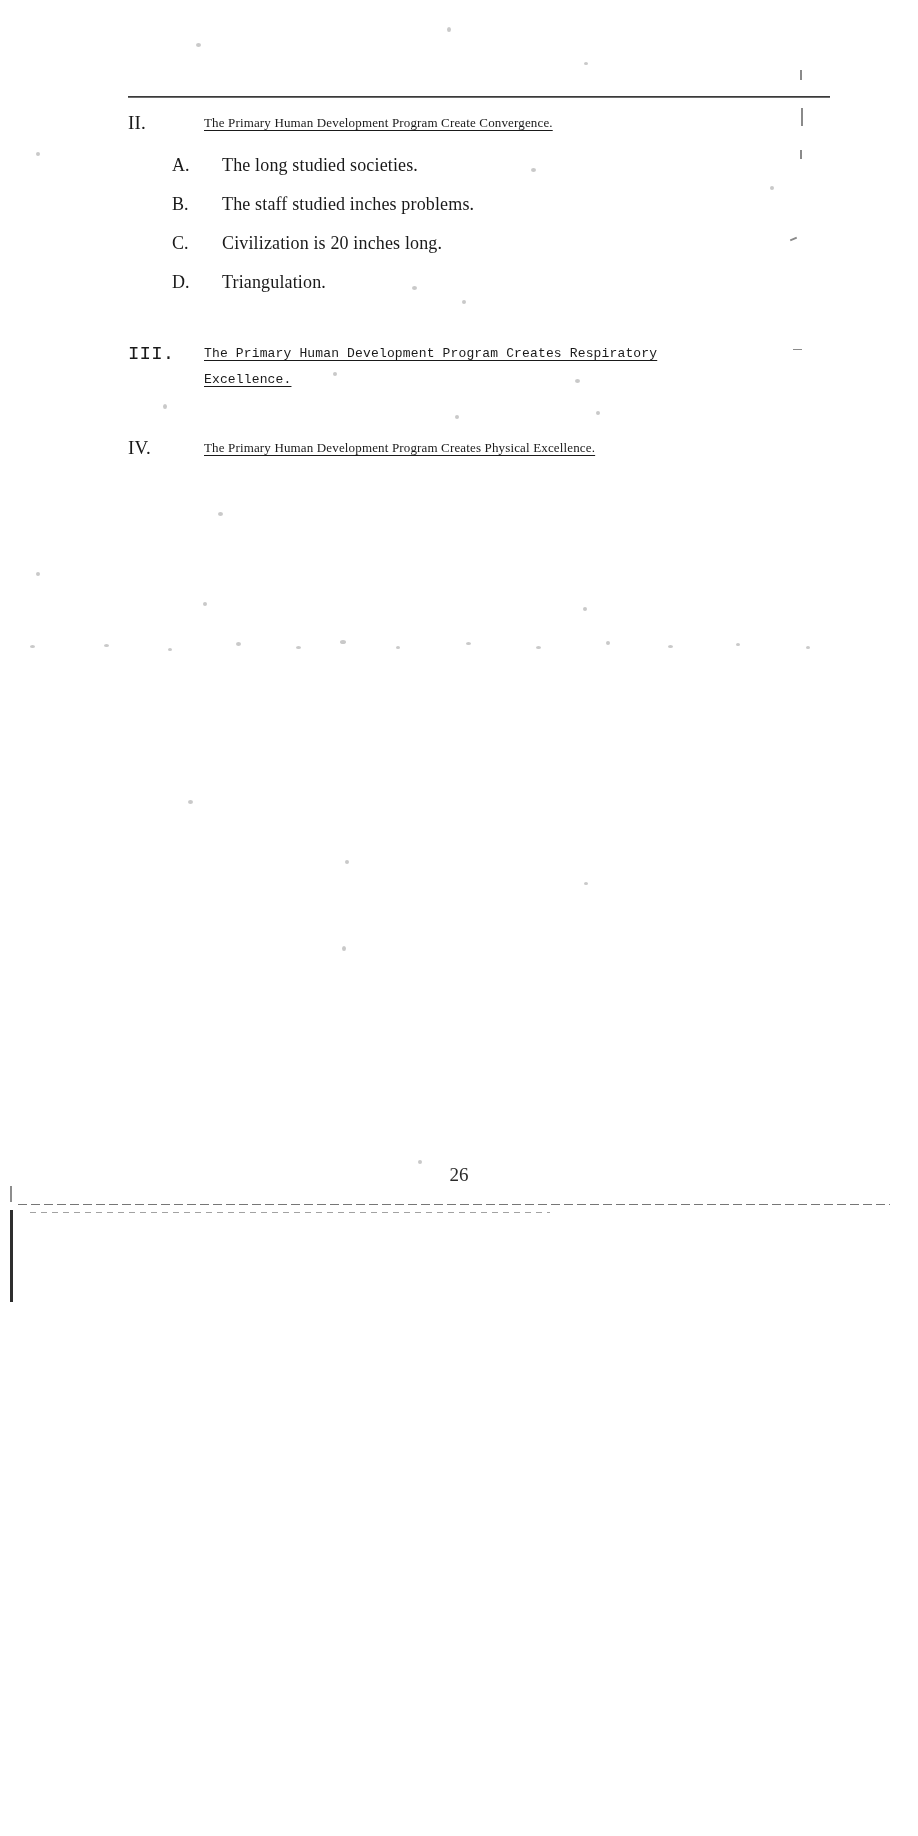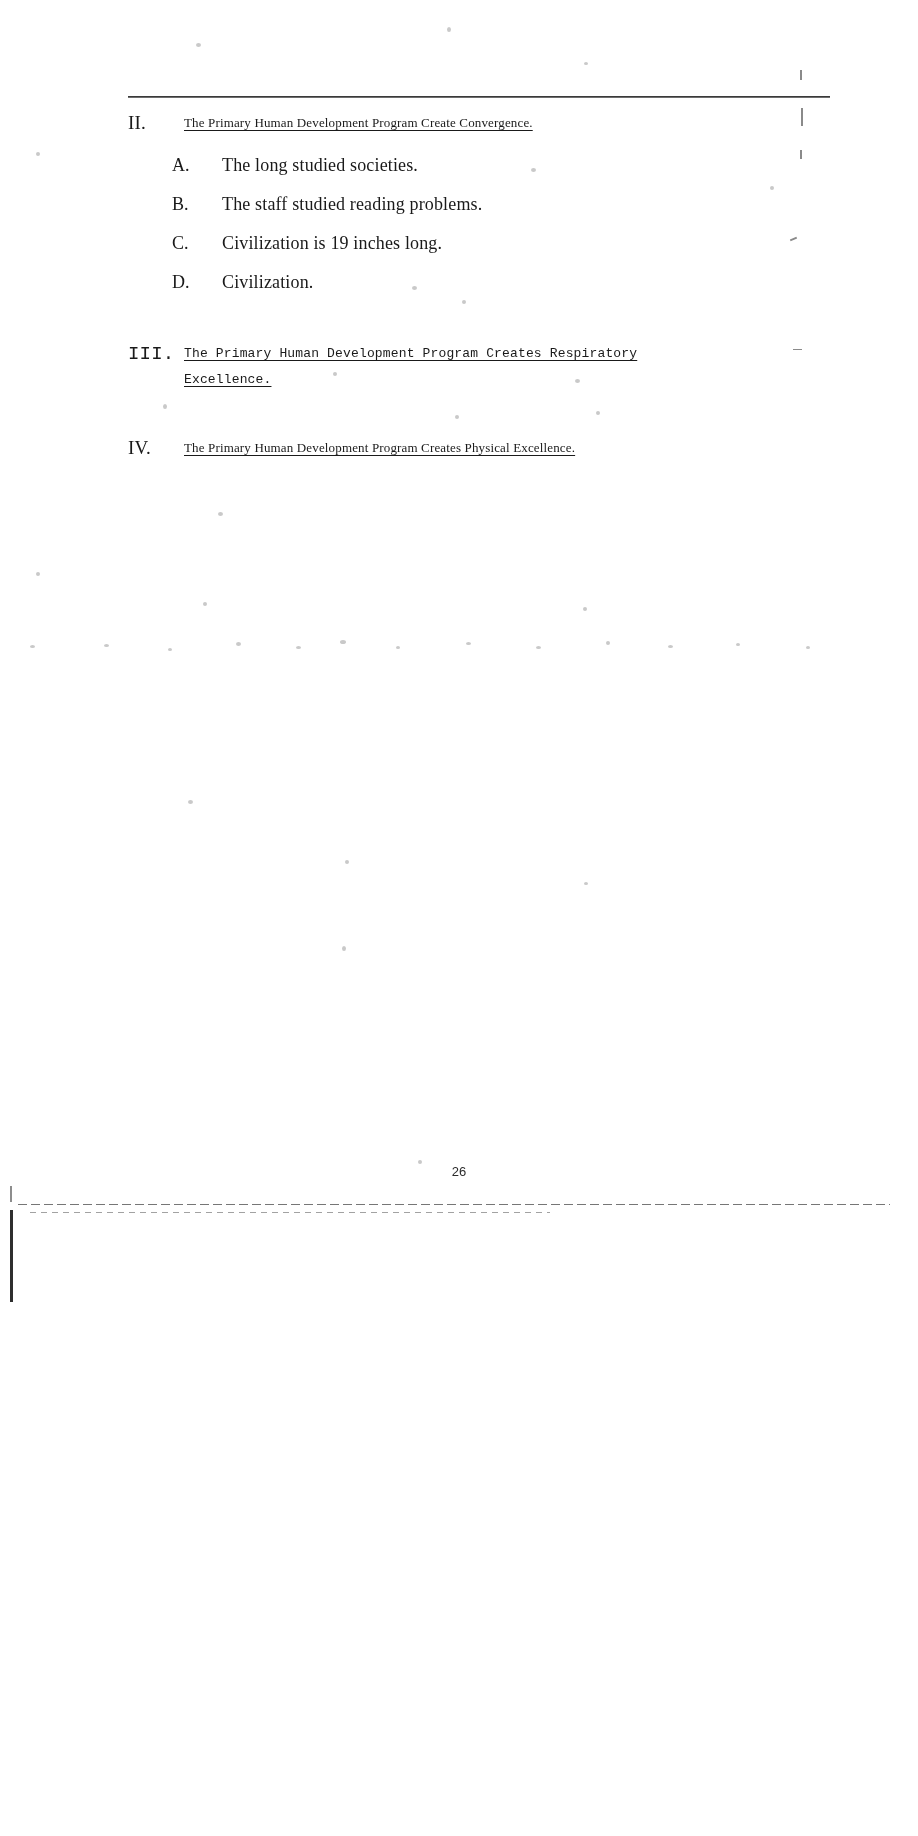--- a/index.html
+++ b/index.html
@@ -49,20 +49,21 @@
     position: absolute;
     left: 0;
     top: 0;
     width: 918px;
   }
 
   .entry {
     position: absolute;
     display: flex;
     align-items: flex-start;
+    gap: 20px;
   }
   .numeral {
     width: 56px;
     flex: 0 0 56px;
     font-size: 19px;
     line-height: 26px;
     letter-spacing: 0.2px;
   }
   .roman-text {
     font-size: 13px;
@@ -89,22 +90,22 @@
     line-height: 25px;
     letter-spacing: 0.15px;
   }
 
   .page-number {
     position: absolute;
     left: 0;
     top: 1164px;
     width: 918px;
     text-align: center;
-    font-size: 13px;
-    font-family: Liberation Sans, sans-serif;
+    font-size: 19px;
+    font-family: Liberation Serif, serif;
     color: #2b2b2b;
   }
 
   
   .bottom-rule {
     position: absolute;
     left: 18px;
     top: 1204px;
     width: 872px;
     height: 1px;
@@ -200,31 +201,31 @@
       <div class="roman-text">The Primary Human Development Program Create Convergence.</div>
     </div>
 
     <div class="sub-entry" style="left:172px;top:153px;width:640px;">
       <div class="letter">A.</div>
       <div class="sub-text">The long studied societies.</div>
     </div>
 
     <div class="sub-entry" style="left:172px;top:192px;width:640px;">
       <div class="letter">B.</div>
-      <div class="sub-text">The staff studied reading problems.</div>
+      <div class="sub-text">The staff studied inches problems.</div>
     </div>
 
     <div class="sub-entry" style="left:172px;top:231px;width:640px;">
       <div class="letter">C.</div>
-      <div class="sub-text">Civilization is 19 inches long.</div>
+      <div class="sub-text">Civilization is 20 inches long.</div>
     </div>
 
     <div class="sub-entry" style="left:172px;top:270px;width:640px;">
       <div class="letter">D.</div>
-      <div class="sub-text">Civilization.</div>
+      <div class="sub-text">Triangulation.</div>
     </div>
 
     <div class="entry" style="left:128px;top:341px;width:702px;font-family:Liberation Mono, monospace;">
       <div class="numeral">III.</div>
       <div class="roman-text" style="max-width:508px;">The Primary Human Development Program Creates Respiratory Excellence.</div>
     </div>
 
     <div class="entry" style="left:128px;top:435px;width:702px;">
       <div class="numeral">IV.</div>
       <div class="roman-text" style="max-width:485px;text-align:right;">The Primary Human Development Program Creates Physical Excellence.</div>

